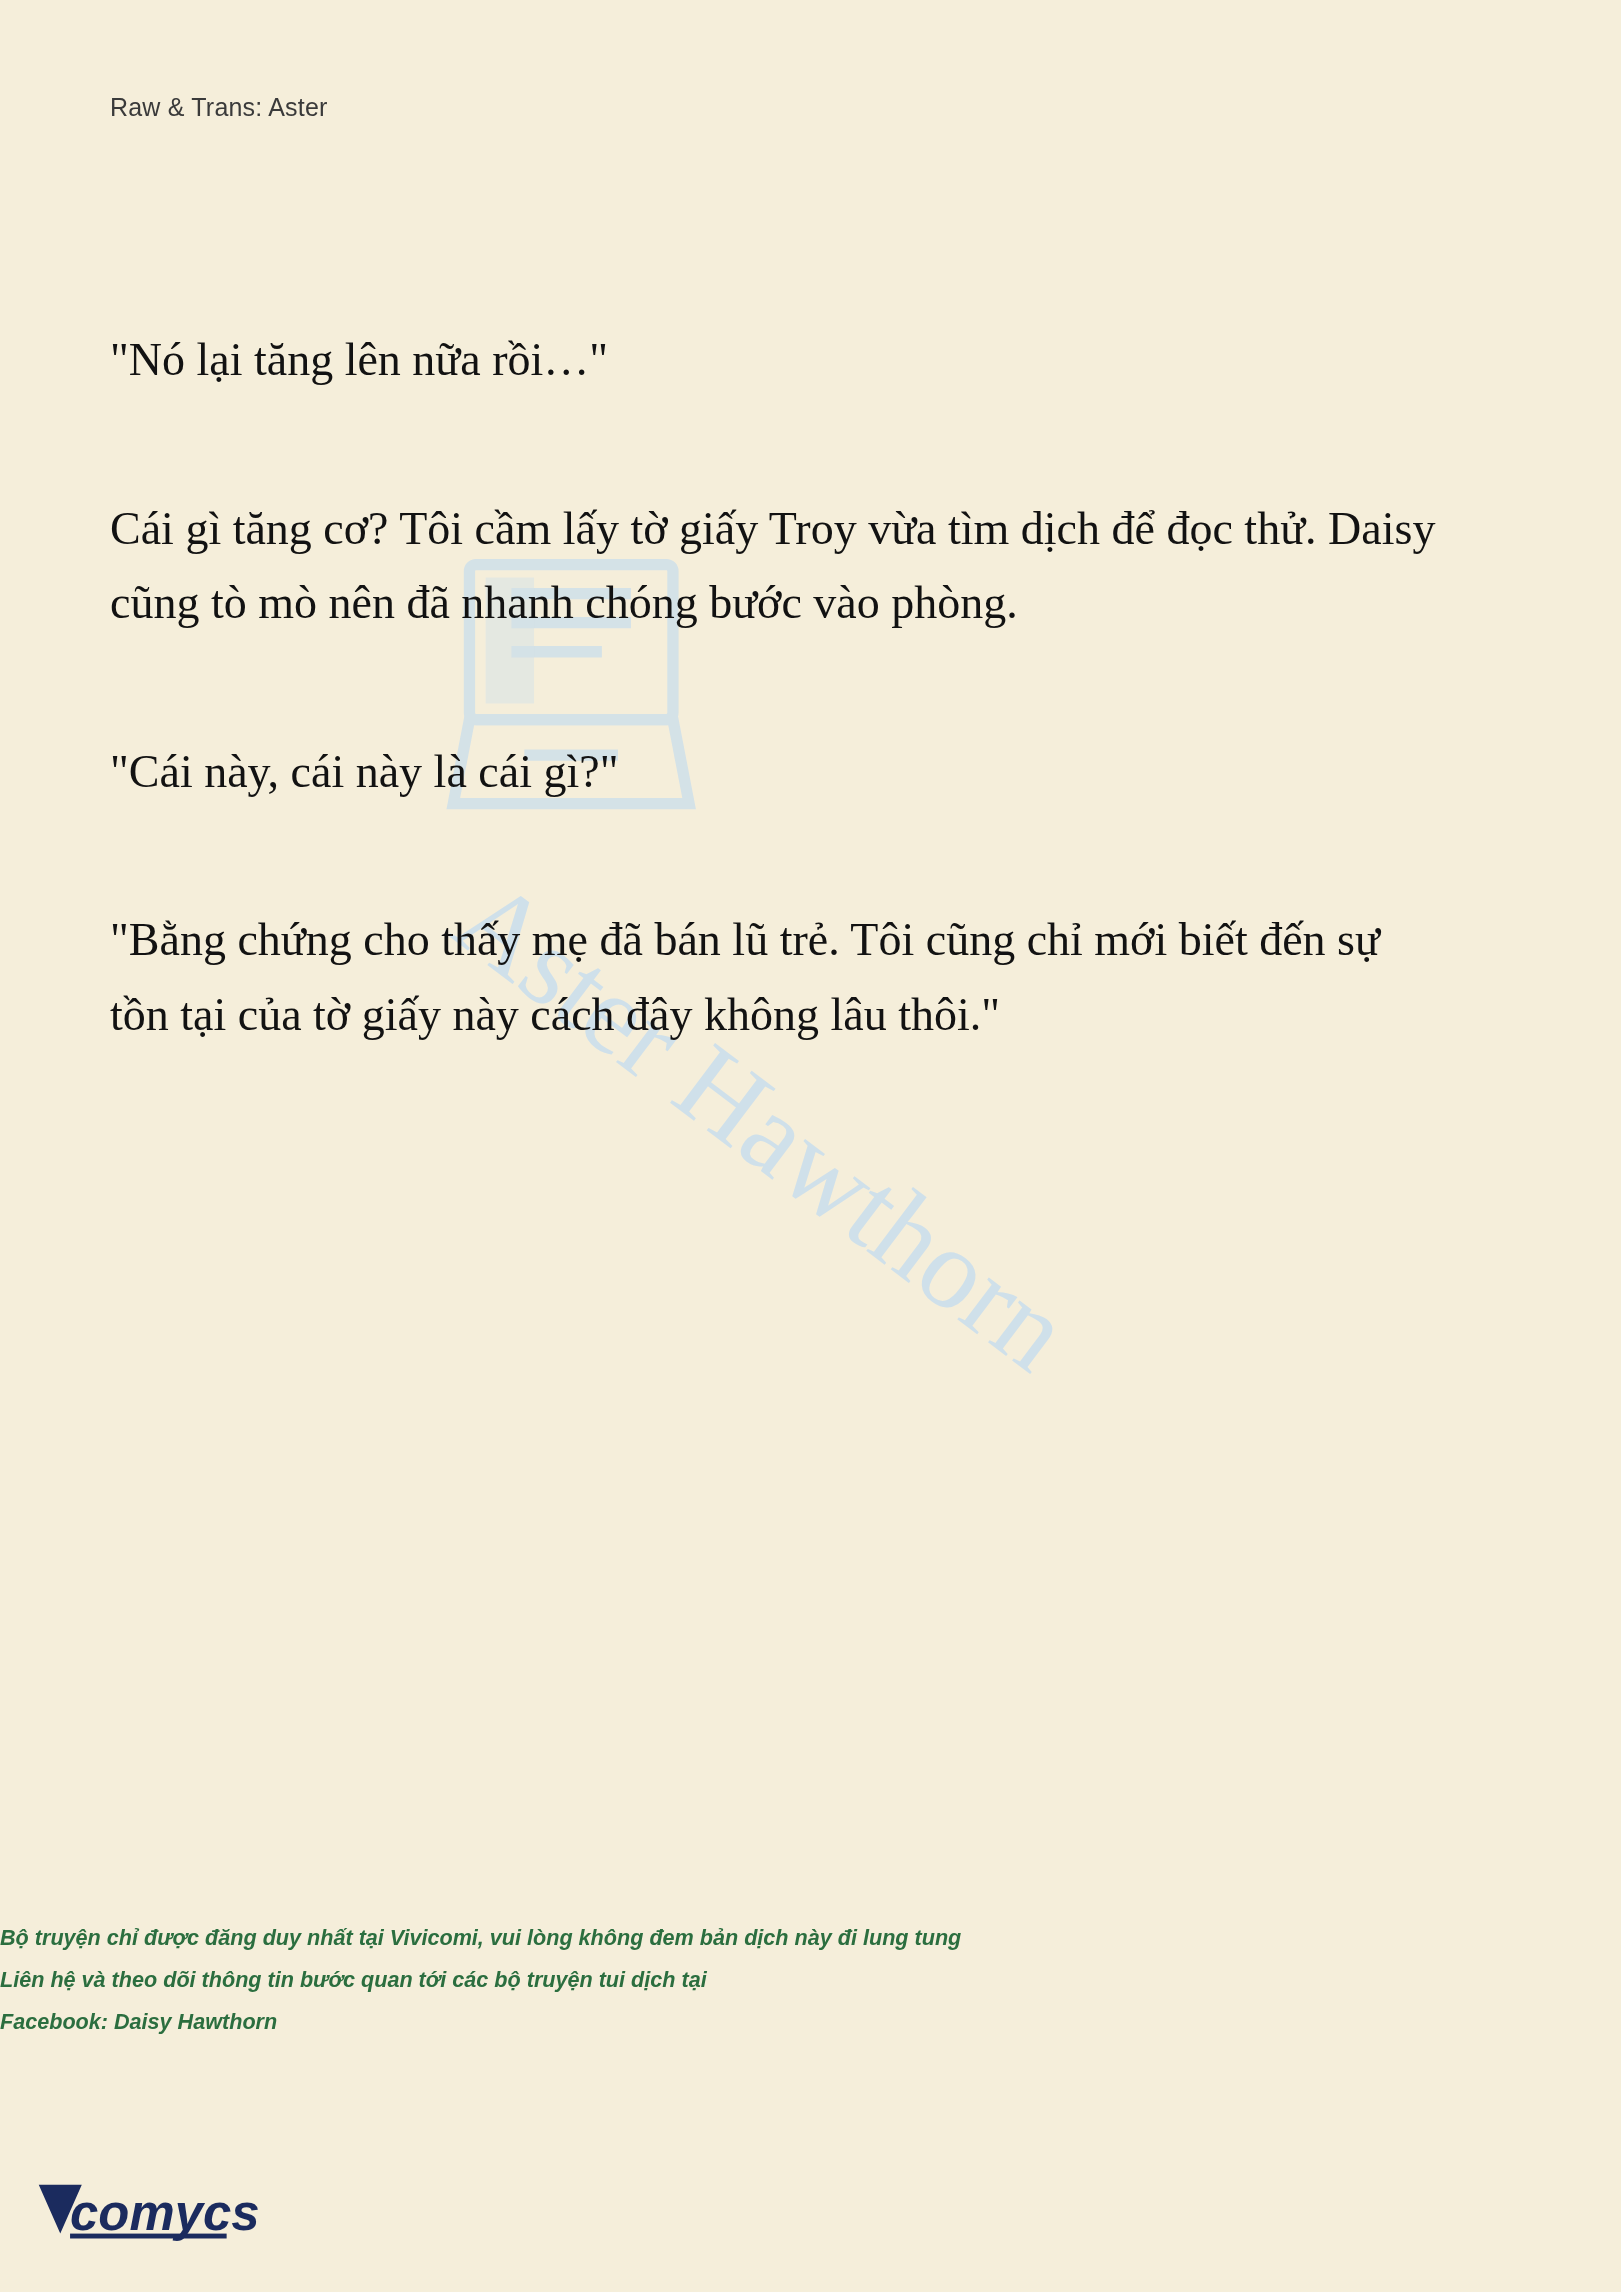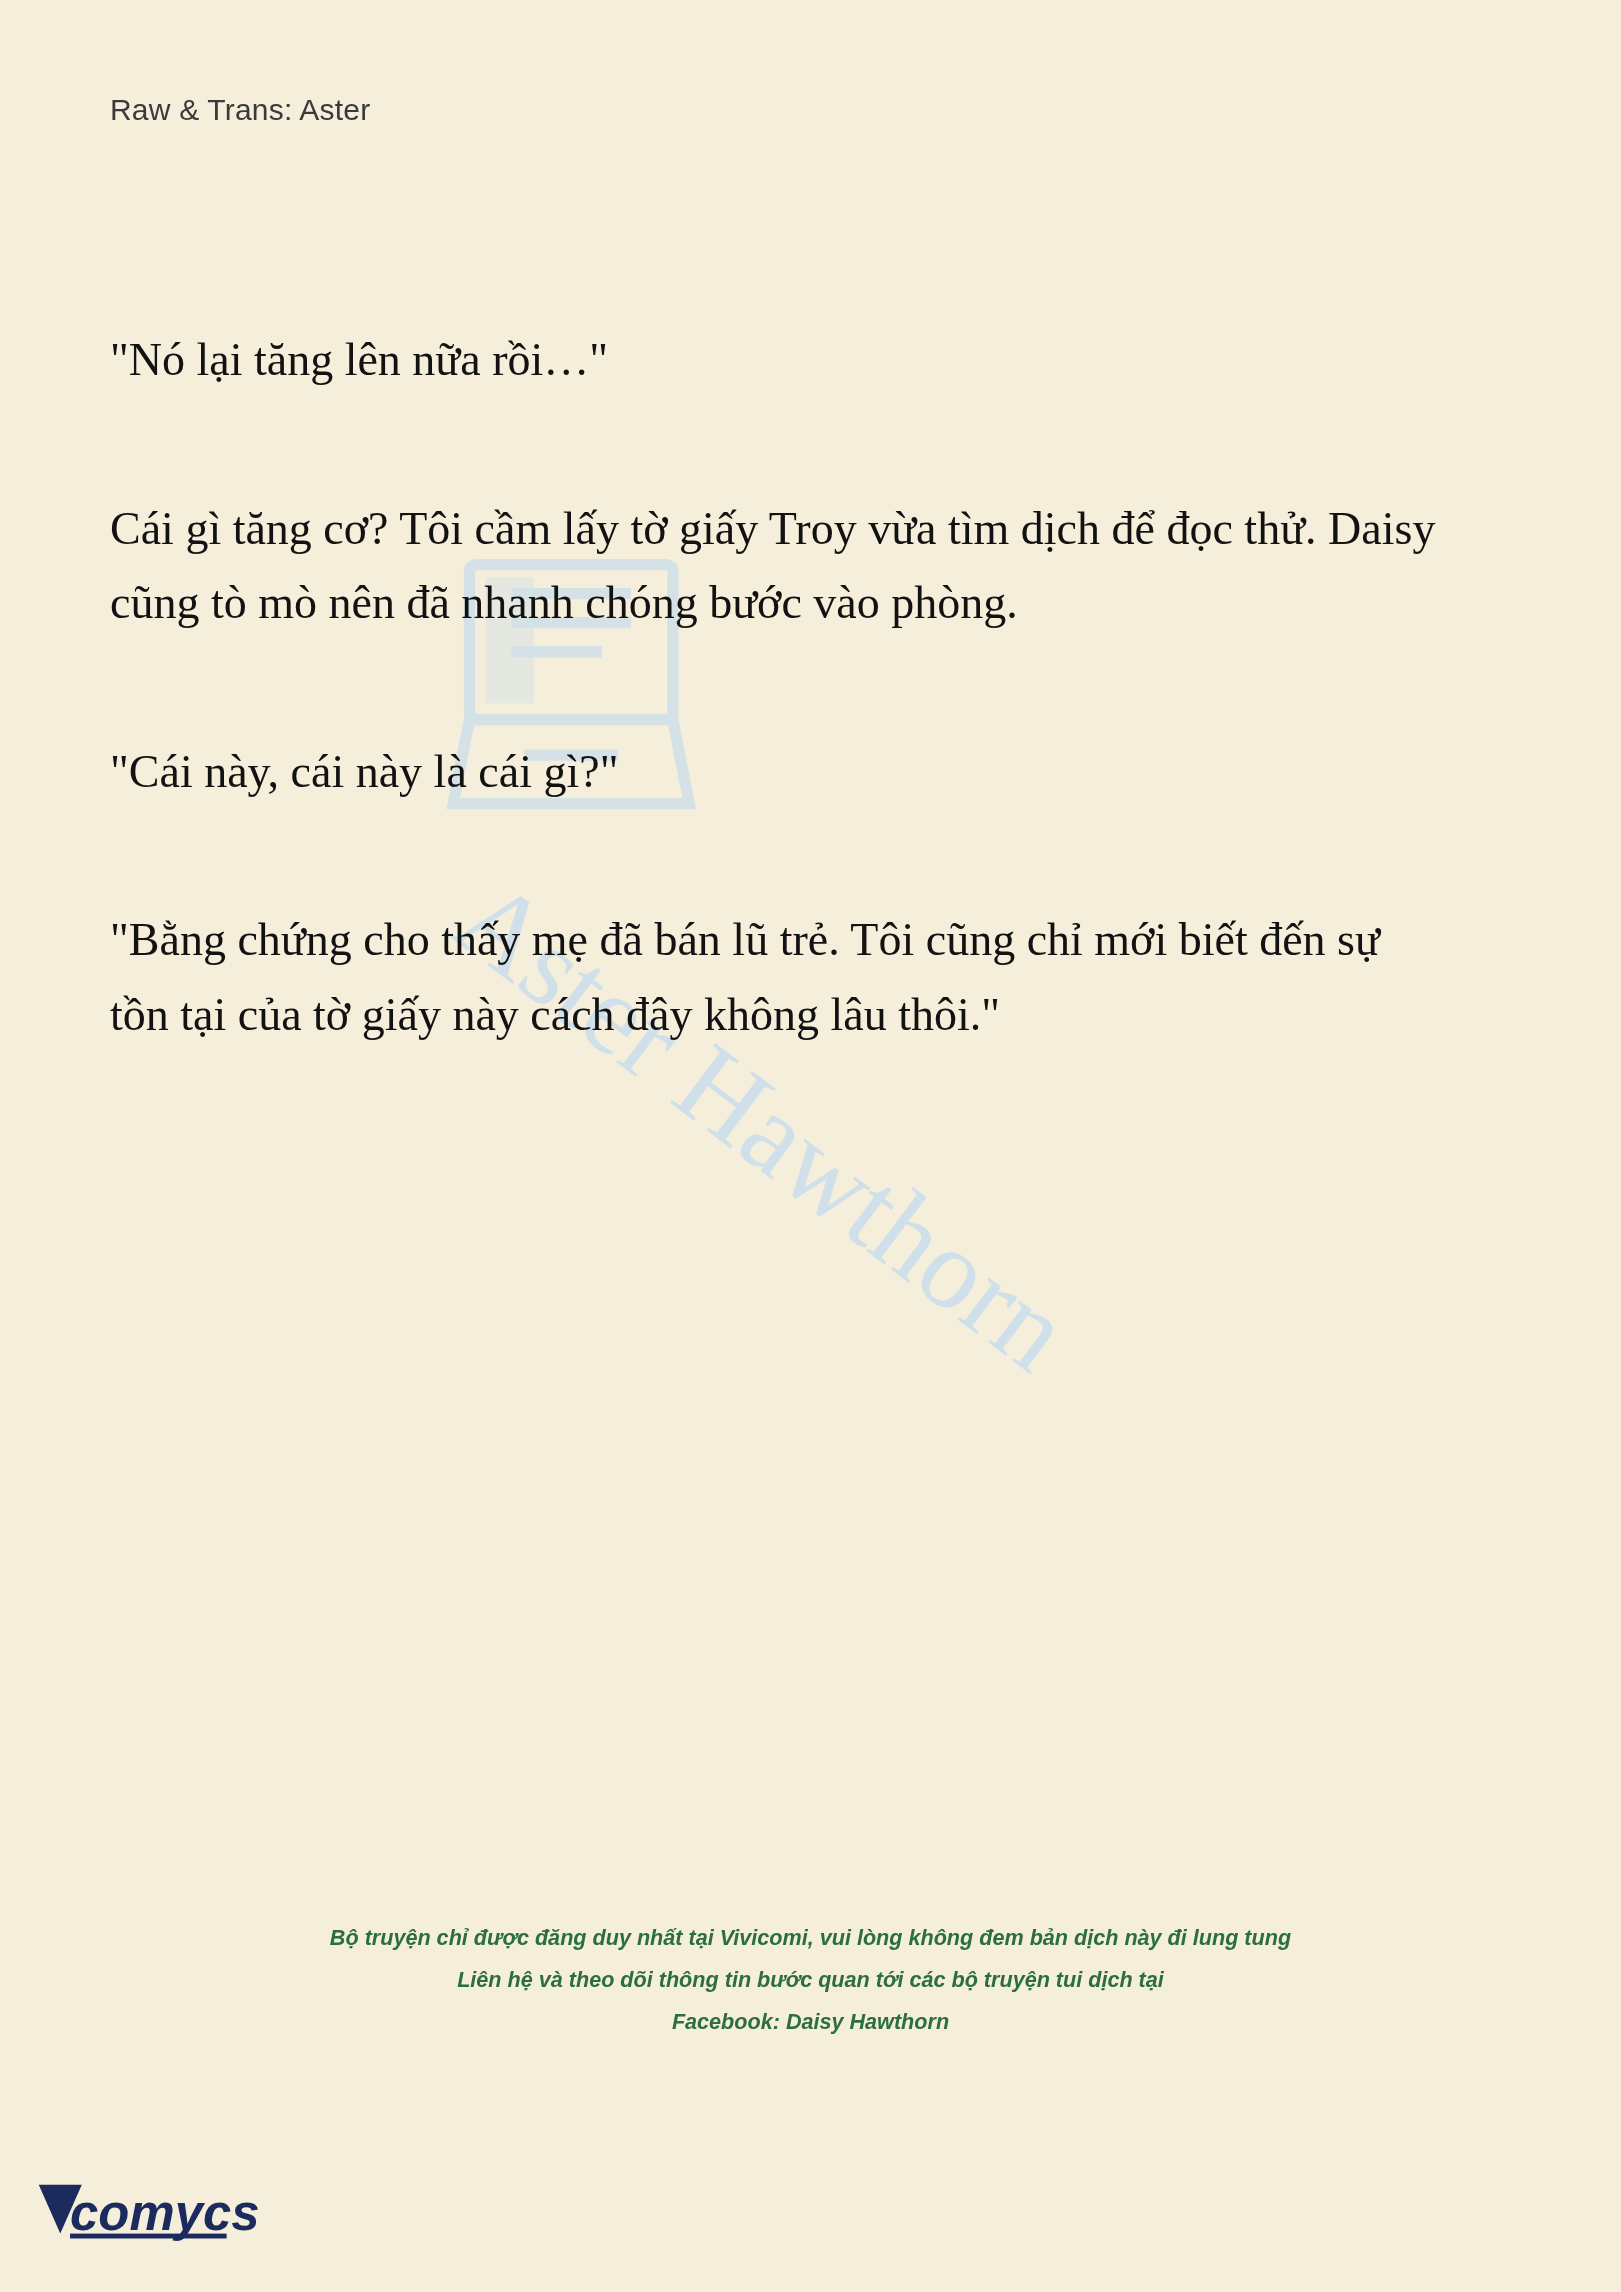--- a/index.html
+++ b/index.html
@@ -21,21 +21,21 @@
     height: 2293px;
     box-sizing: border-box;
   }
 
   
   .credit {
     position: absolute;
     top: 93px;
     left: 110px;
     font-family: "Liberation Sans", sans-serif;
-    font-size: 30px;
+    font-size: 25px;
     color: #3a3a3a;
     letter-spacing: 0.2px;
     white-space: nowrap;
   }
 
   
   .watermark {
     position: absolute;
     left: 392px;
     top: 529px;
@@ -87,21 +87,21 @@
   .para:last-child {
     margin-bottom: 0;
   }
 
   
   .footer-note {
     position: absolute;
     left: 0;
     right: 0;
     bottom: 250px;
-    text-align: center;
+    text-align: left;
     font-family: "Liberation Sans", sans-serif;
     font-style: italic;
     font-weight: bold;
     font-size: 21.6px;
     line-height: 1.95;
     color: #2b6e3f;
     z-index: 2;
   }
   .footer-note div {
     white-space: nowrap;

